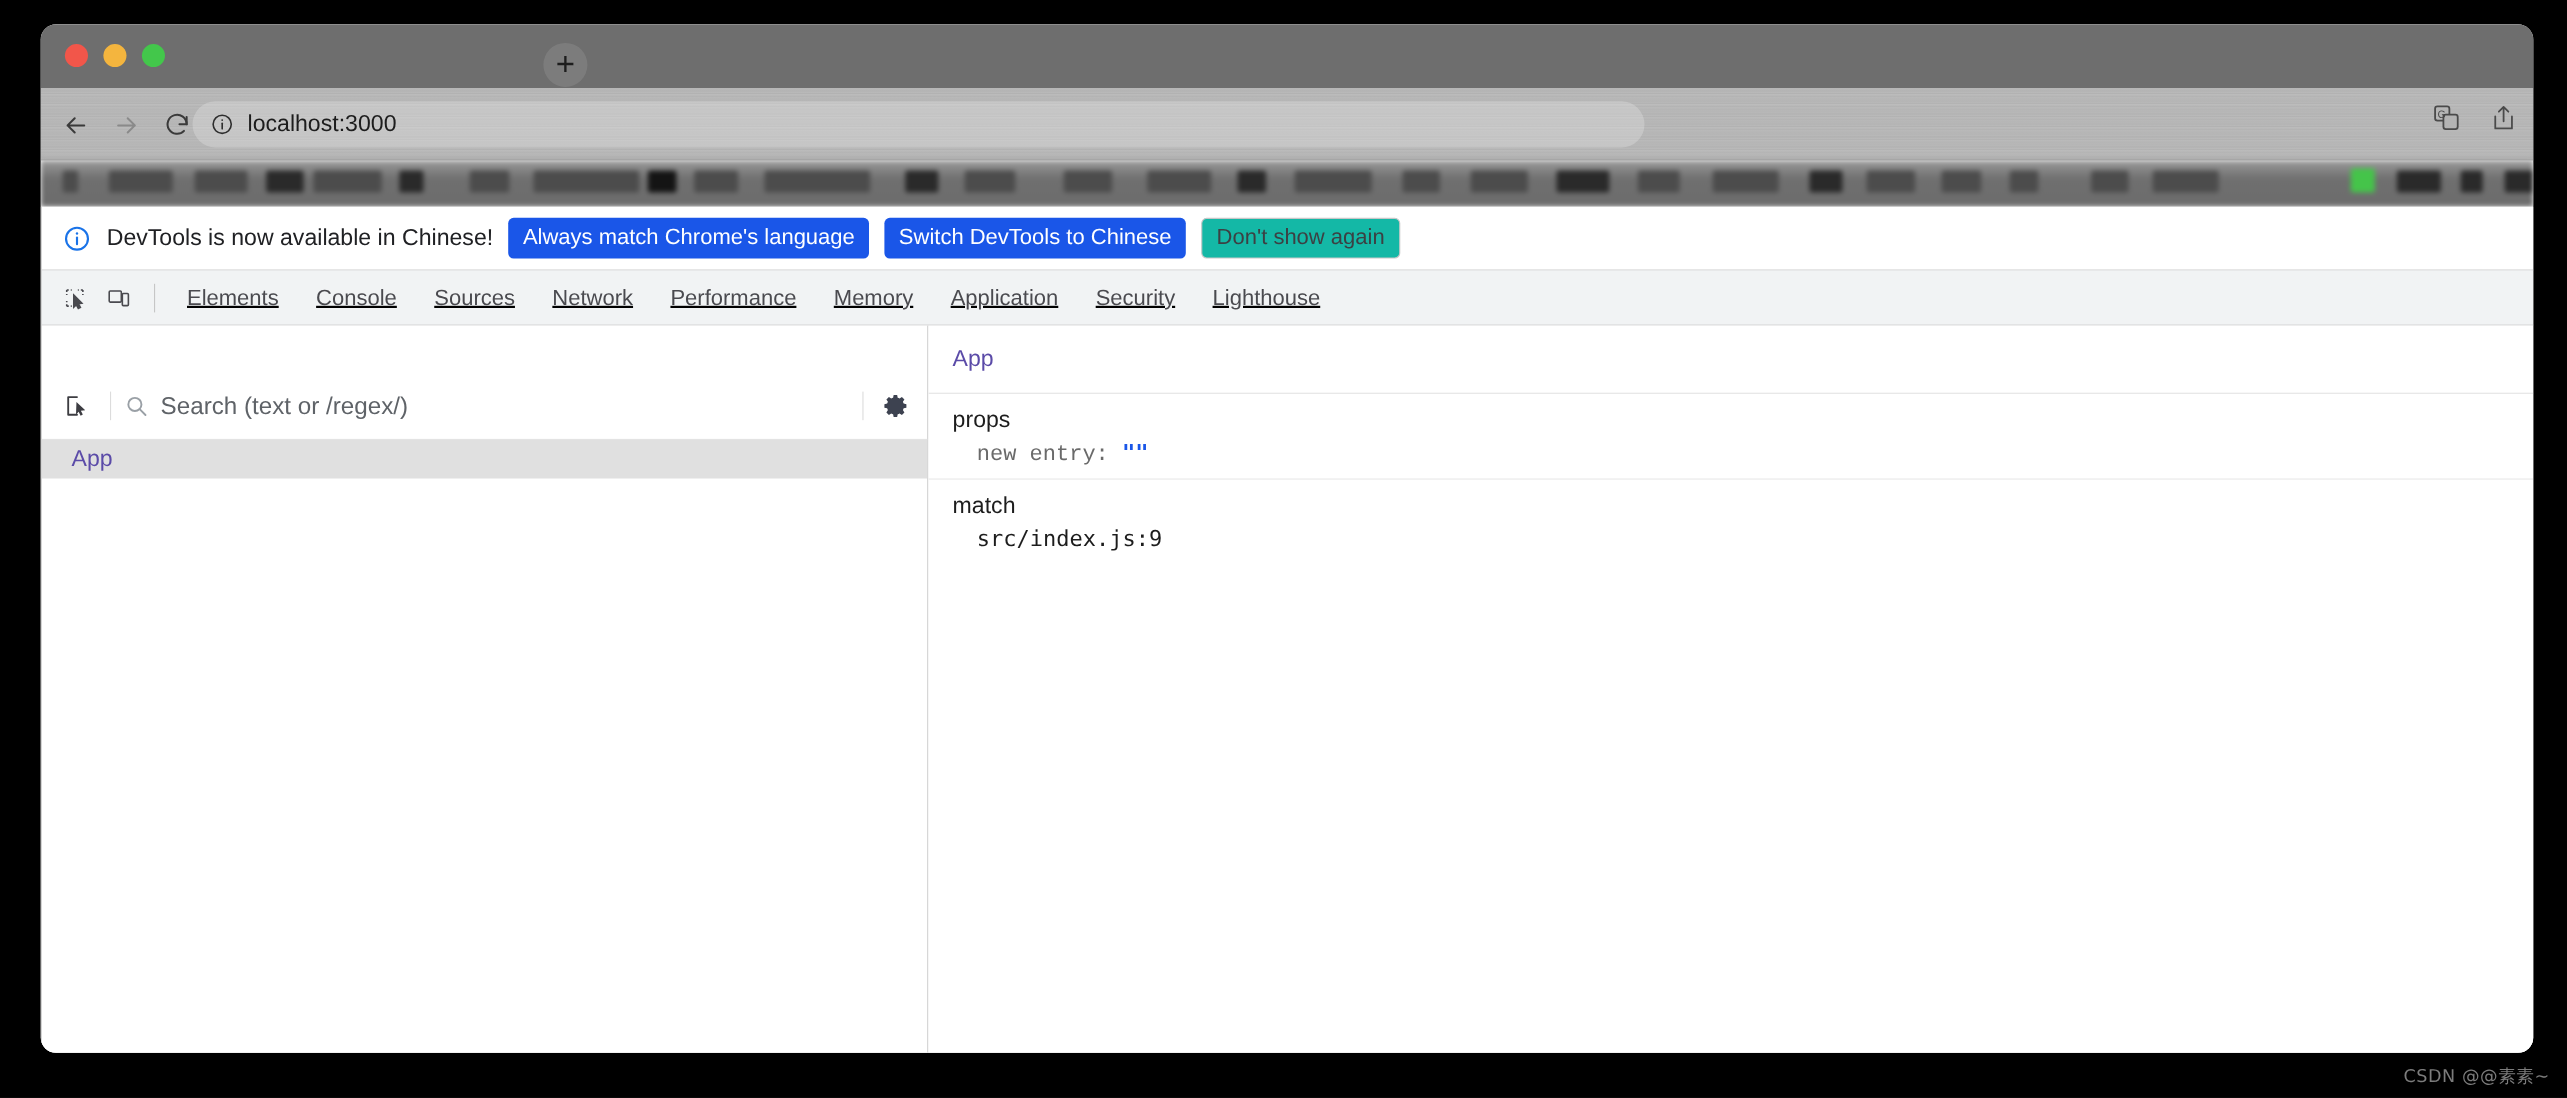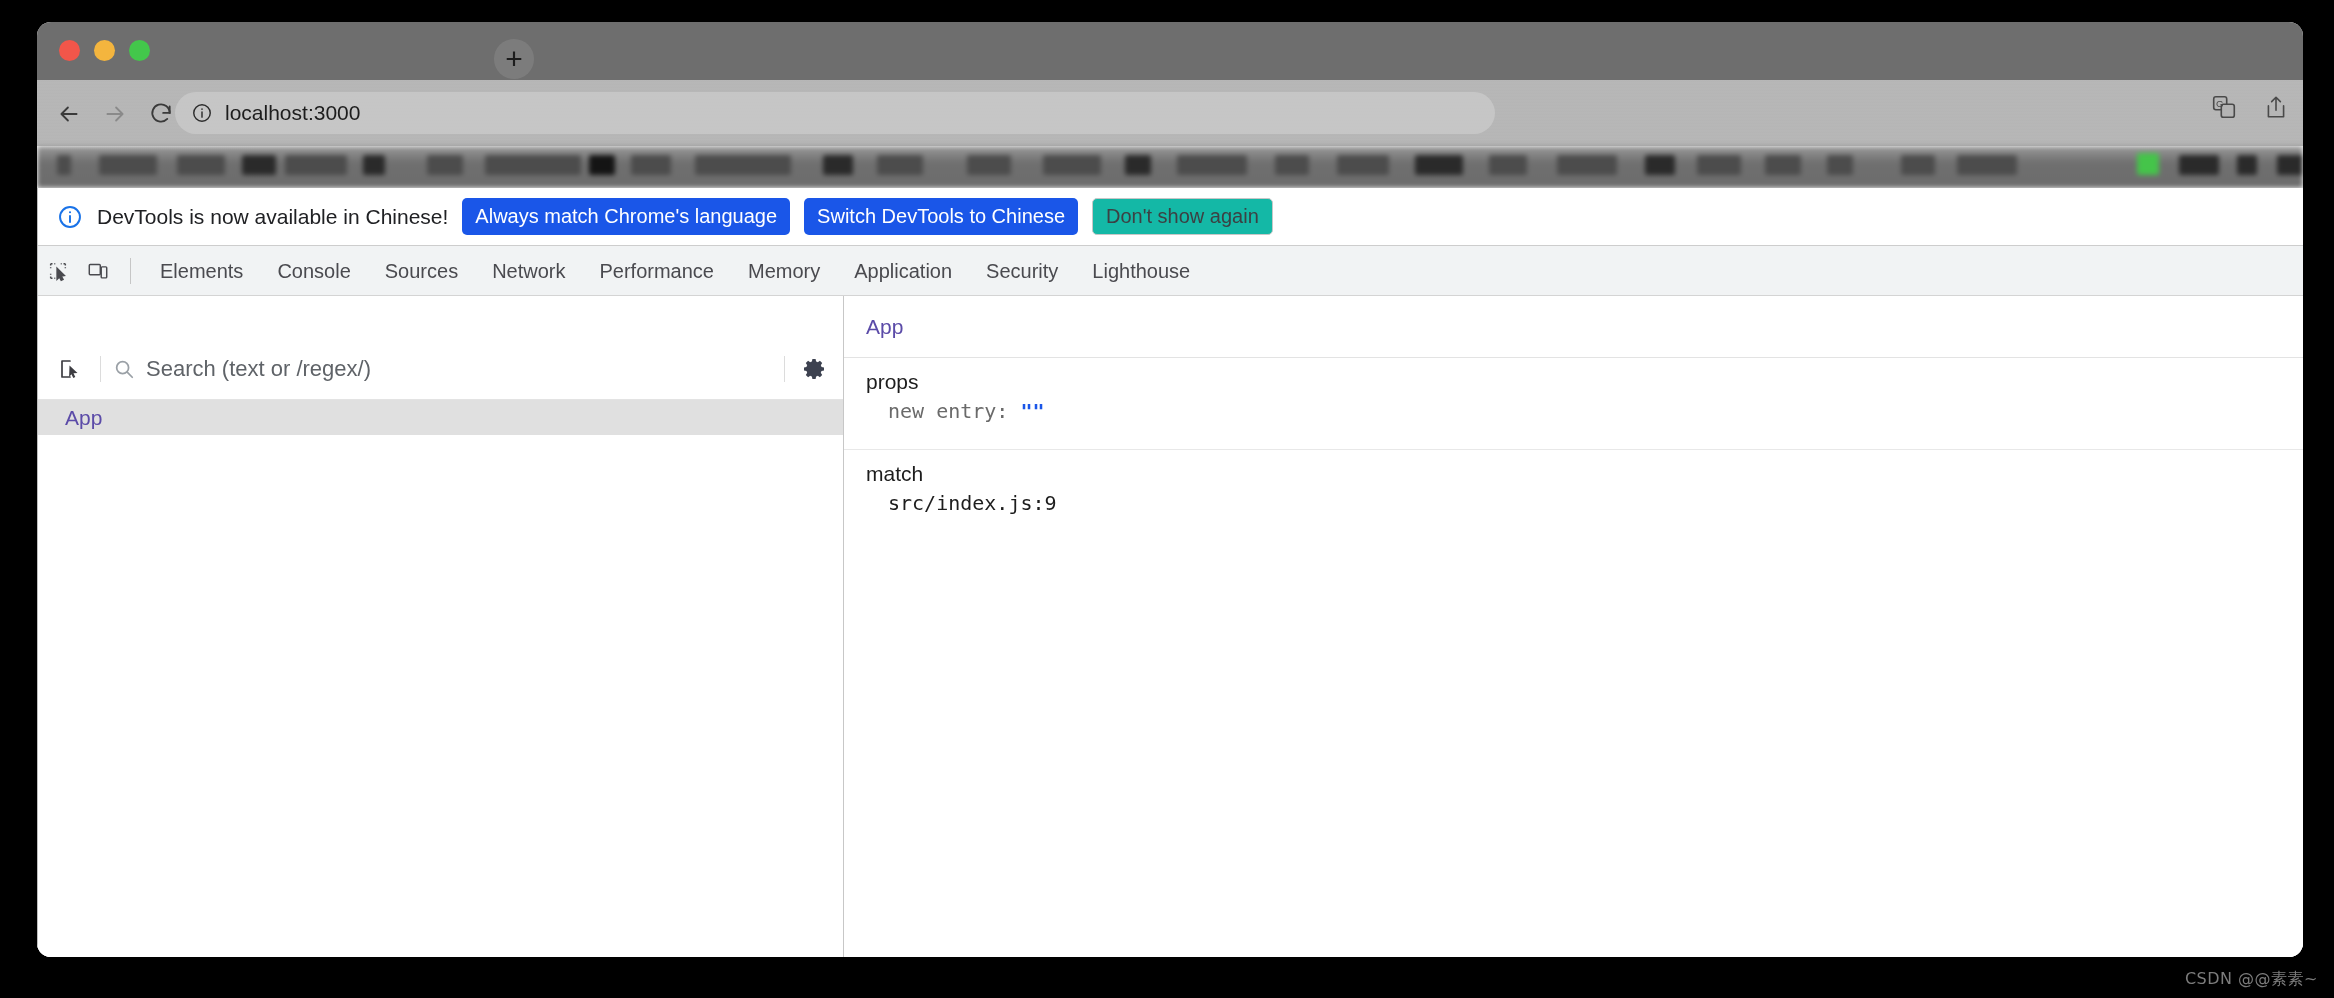--- a/index.html
+++ b/index.html
@@ -194,24 +194,26 @@
     background: #14b8a6; color: #3c4043;
     border: 1px solid #c7c7c7;
   }
 
   
   #dt-tabbar {
     height: 50px;
     background: #f1f3f4;
     border-bottom: 1px solid #d4d4d4;
     display: flex; align-items: center;
+    padding-left: 10px;
     gap: 0;
     flex: 0 0 auto;
     overflow: hidden;
     white-space: nowrap;
+    text-decoration: underline;
   }
   .dt-tool-icon {
     width: 40px; height: 40px;
     display: flex; align-items: center; justify-content: center;
     flex: 0 0 auto;
   }
   #dt-tab-divider {
     width: 1px; height: 26px; background: #c6c6c6;
     margin: 0 12px; flex: 0 0 auto;
   }
@@ -286,35 +288,35 @@
     padding-left: 22px;
     border-bottom: 1px solid #e3e3e3;
     flex: 0 0 auto;
   }
   #inspector-title {
     font-size: 21px; color: #5b4ba8;
     font-family: "Liberation Sans", sans-serif;
   }
   .insp-section {
     border-bottom: 1px solid #e8e8e8;
-    padding: 12px 0 24px 22px;
+    padding: 12px 0 8px 22px;
   }
   .insp-section-title {
     font-size: 21px; color: #1d1d1d;
     font-family: "Liberation Sans", sans-serif;
     margin-bottom: 4px;
   }
   .insp-row {
     font-size: 20px;
     font-family: "DejaVu Sans Mono", "Liberation Mono", monospace;
     padding-left: 22px;
     line-height: 27px;
     white-space: nowrap;
   }
-  .insp-key { color: #6a6a6a; }
+  .insp-key { color: #6a6a6a; font-family: Liberation Mono, monospace; }
   .insp-val-string { color: #1a56e8; font-weight: bold; }
   .insp-mono-dark { color: #1d1d1d; }
 
   
   #watermark {
     position: absolute;
     right: 16px; bottom: 8px;
     font-size: 16px;
     color: #7c7c7c;
     font-family: "DejaVu Sans", "Liberation Sans", sans-serif;

